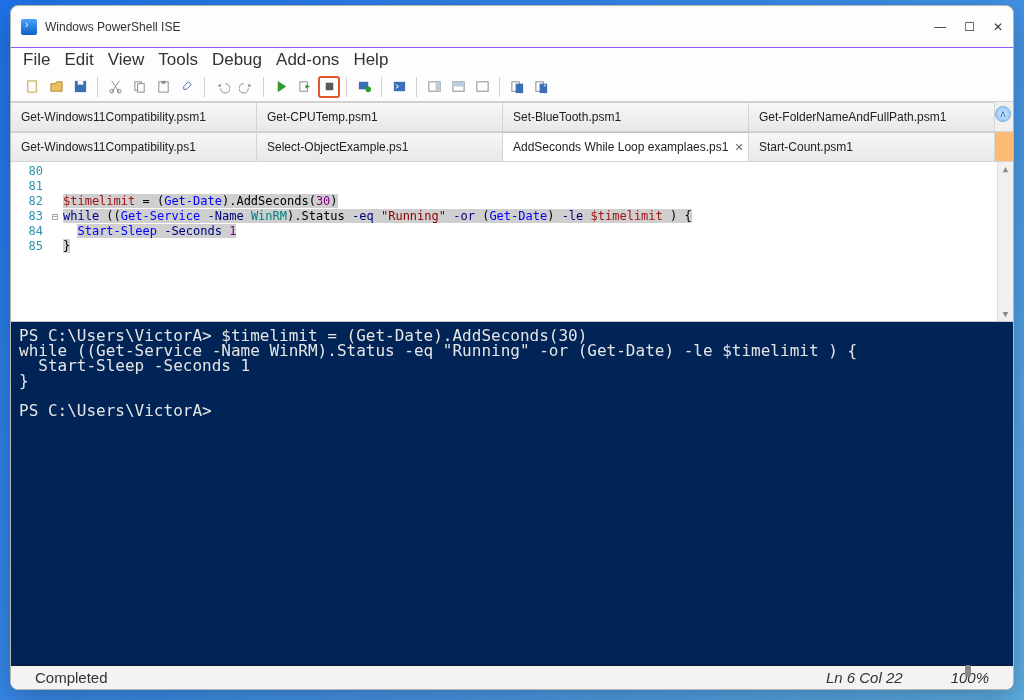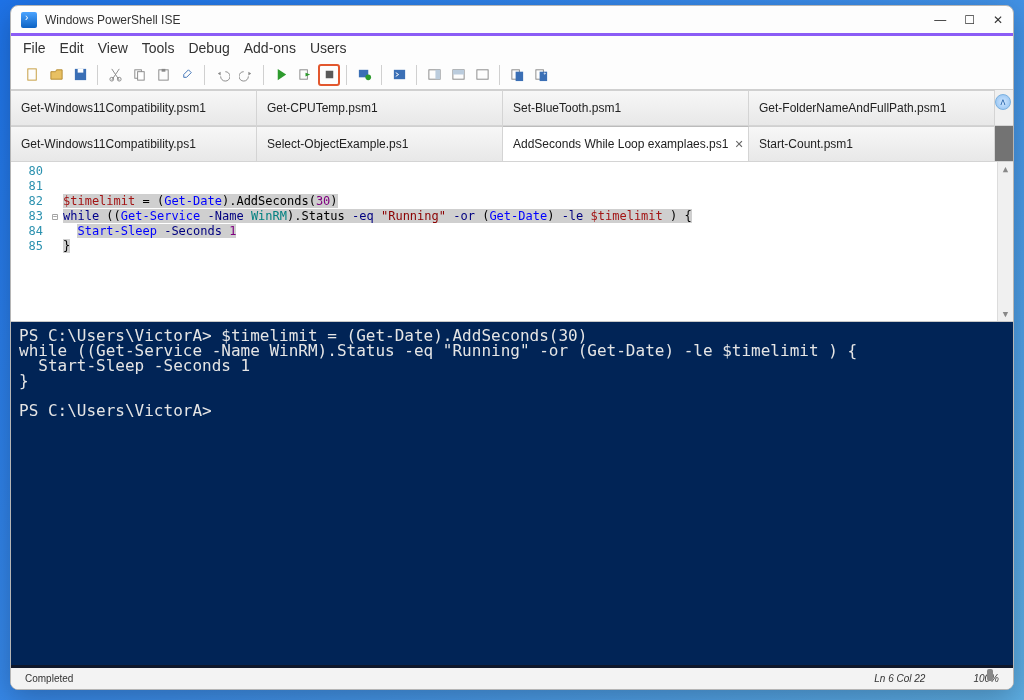--- a/index.html
+++ b/index.html
@@ -17,25 +17,25 @@
     left: 10px; top: 5px; right: 10px; bottom: 10px;
     background: #fdfdfd;
     border: 1px solid #b5b5b5;
     border-radius: 8px;
     display: flex;
     flex-direction: column;
     box-shadow: 0 8px 30px rgba(0,0,0,0.25);
     overflow: hidden;
   }
   .titlebar {
-    height: 30px;
+    height: 42px;
     display: flex;
     align-items: center;
     padding: 0 10px;
-    border-bottom: 3px solid #8b5cf6;
+    border-bottom: 1px solid #8b5cf6;
   }
   .titlebar .app-icon {
     width: 16px; height: 16px;
     background: linear-gradient(#4aa3ff, #0b62c4);
     border-radius: 2px;
     margin-right: 8px;
     position: relative;
   }
   .titlebar .app-icon::after{
     content:"›";
@@ -47,21 +47,21 @@
   .titlebar .title { color:#333; font-size:12px; flex:1; }
   .win-controls { display:flex; gap:18px; align-items:center; color:#333; }
   .win-controls span { font-size:12px; cursor:pointer; }
   .menubar {
     height: 24px;
     display:flex;
     align-items:center;
     gap: 14px;
     padding: 0 12px;
     color:#333;
-    font-size:14px;
+    font-size:17px;
   }
   .menubar span { cursor:pointer; }
   .toolbar {
     height: 30px;
     display:flex;
     align-items:center;
     padding: 0 10px;
     gap: 2px;
     border-bottom:1px solid #d0d0d0;
   }
@@ -73,27 +73,27 @@
     color:#555;
   }
   .tbtn svg { width:15px; height:15px; }
   .tsep { width:1px; height:20px; background:#d0d0d0; margin:0 4px; }
   .tbtn.highlighted {
     border:2px solid #e2572e;
     border-radius:3px;
   }
   .tabs-row {
     display:flex;
-    height:36px;
+    height:30px;
     background:#f0f0f0;
     border-bottom:1px solid #d4d4d4;
     padding-right: 18px;
     position: relative;
   }
-  .tabs-row.second { background:#737373; }
+  .tabs-row.second { background:#fdba74; }
   .tab {
     flex:1;
     display:flex;
     align-items:center;
     padding:0 10px;
     font-size:12px;
     color:#222;
     border-right:1px solid #d4d4d4;
     background: linear-gradient(#f7f7f7,#e8e8e8);
     border-top:1px solid #d0d0d0;
@@ -180,25 +180,25 @@
     font-family: Consolas, monospace;
     font-size:16px;
     padding:6px 8px;
     line-height:15px;
     white-space:pre;
     overflow:hidden;
   }
   .statusbar {
     height:24px;
     background:#f3f3f3;
-    border-top:3px solid #0f172a;
+    border-top:1px solid #0f172a;
     display:flex;
     align-items:center;
-    padding:0 14px;
-    font-size:10px;
+    padding:0 24px;
+    font-size:15px;
     color:#333;
   }
   .statusbar .spacer { flex:1; }
   .statusbar .cell { margin-left:18px;font-style:italic; }
   .zoom-track {
     width:80px;height:4px;background:#ccc;margin:0 6px;position:relative;border-radius:2px;
   }
   .zoom-thumb {
     position:absolute;left:38px;top:-4px;width:6px;height:12px;background:#888;border-radius:2px;
   }
@@ -218,21 +218,21 @@
     </div>
   </div>
 
   <div class="menubar">
     <span>File</span>
     <span>Edit</span>
     <span>View</span>
     <span>Tools</span>
     <span>Debug</span>
     <span>Add-ons</span>
-    <span>Users</span>
+    <span>Help</span>
   </div>
 
   <div class="toolbar">
     <div class="tbtn">
         <svg viewBox="0 0 16 16">
           <rect x="3" y="2" width="9" height="12" fill="none" stroke="#c49a3a" stroke-width="1"></rect>
         </svg>
       </div>
     <div class="tbtn">
         <svg viewBox="0 0 16 16">

